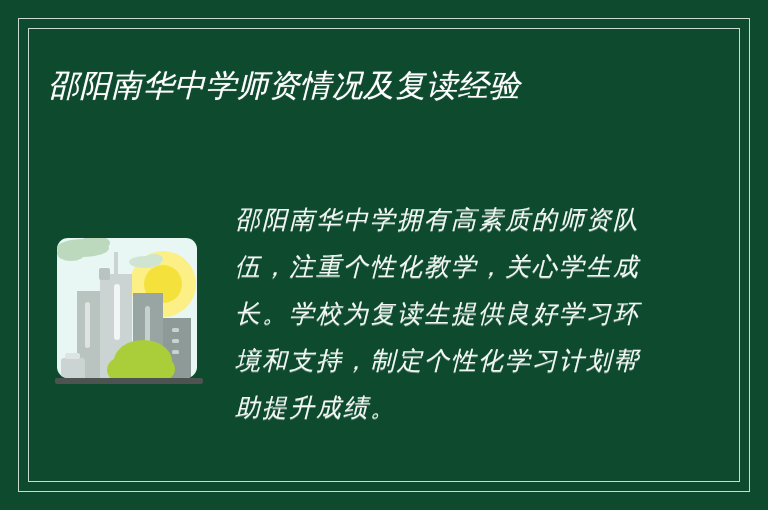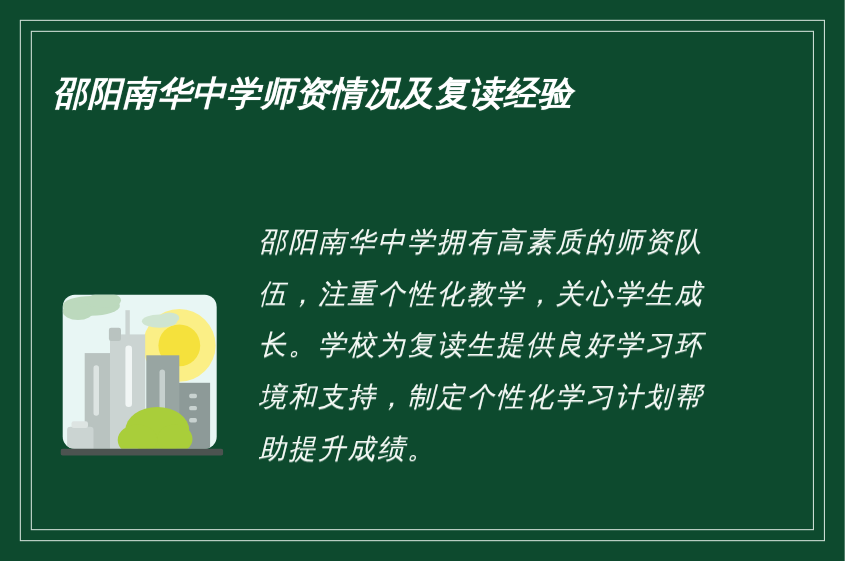--- a/index.html
+++ b/index.html
@@ -42,36 +42,36 @@
 
   
   #headline {
     position: absolute;
     left: 48px;
     top: 62px;
     width: 600px;
     color: #ffffff;
     font-family: "DejaVu Sans", sans-serif;
     font-size: 31px;
-    font-weight: 700;
+    font-weight: 400;
     font-style: italic;
     line-height: 46px;
     letter-spacing: 0.5px;
     white-space: pre-wrap;
     text-shadow: 0 0 1px rgba(255,255,255,0.5);
   }
 
   
   #content {
     position: absolute;
     left: 0;
     top: 196px;
     width: 684px;
     display: flex;
-    align-items: flex-end;
+    align-items: center;
   }
 
   #illustration-wrap {
     flex: 0 0 auto;
     margin-left: 55px;
     margin-top: 9px;
   }
 
   #body-text {
     flex: 0 0 auto;

